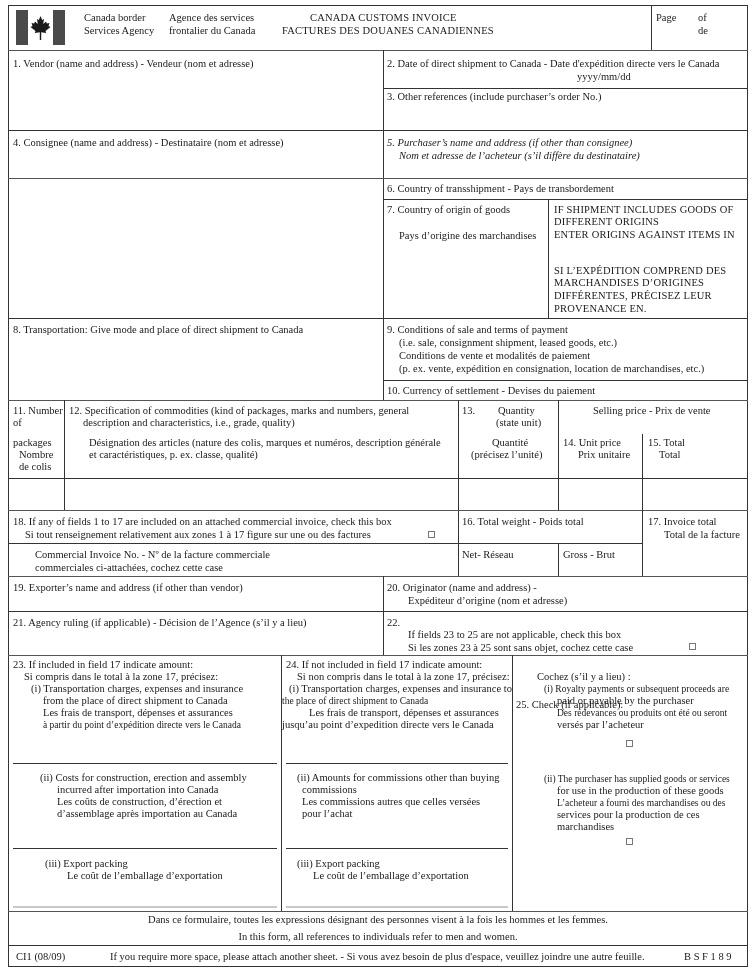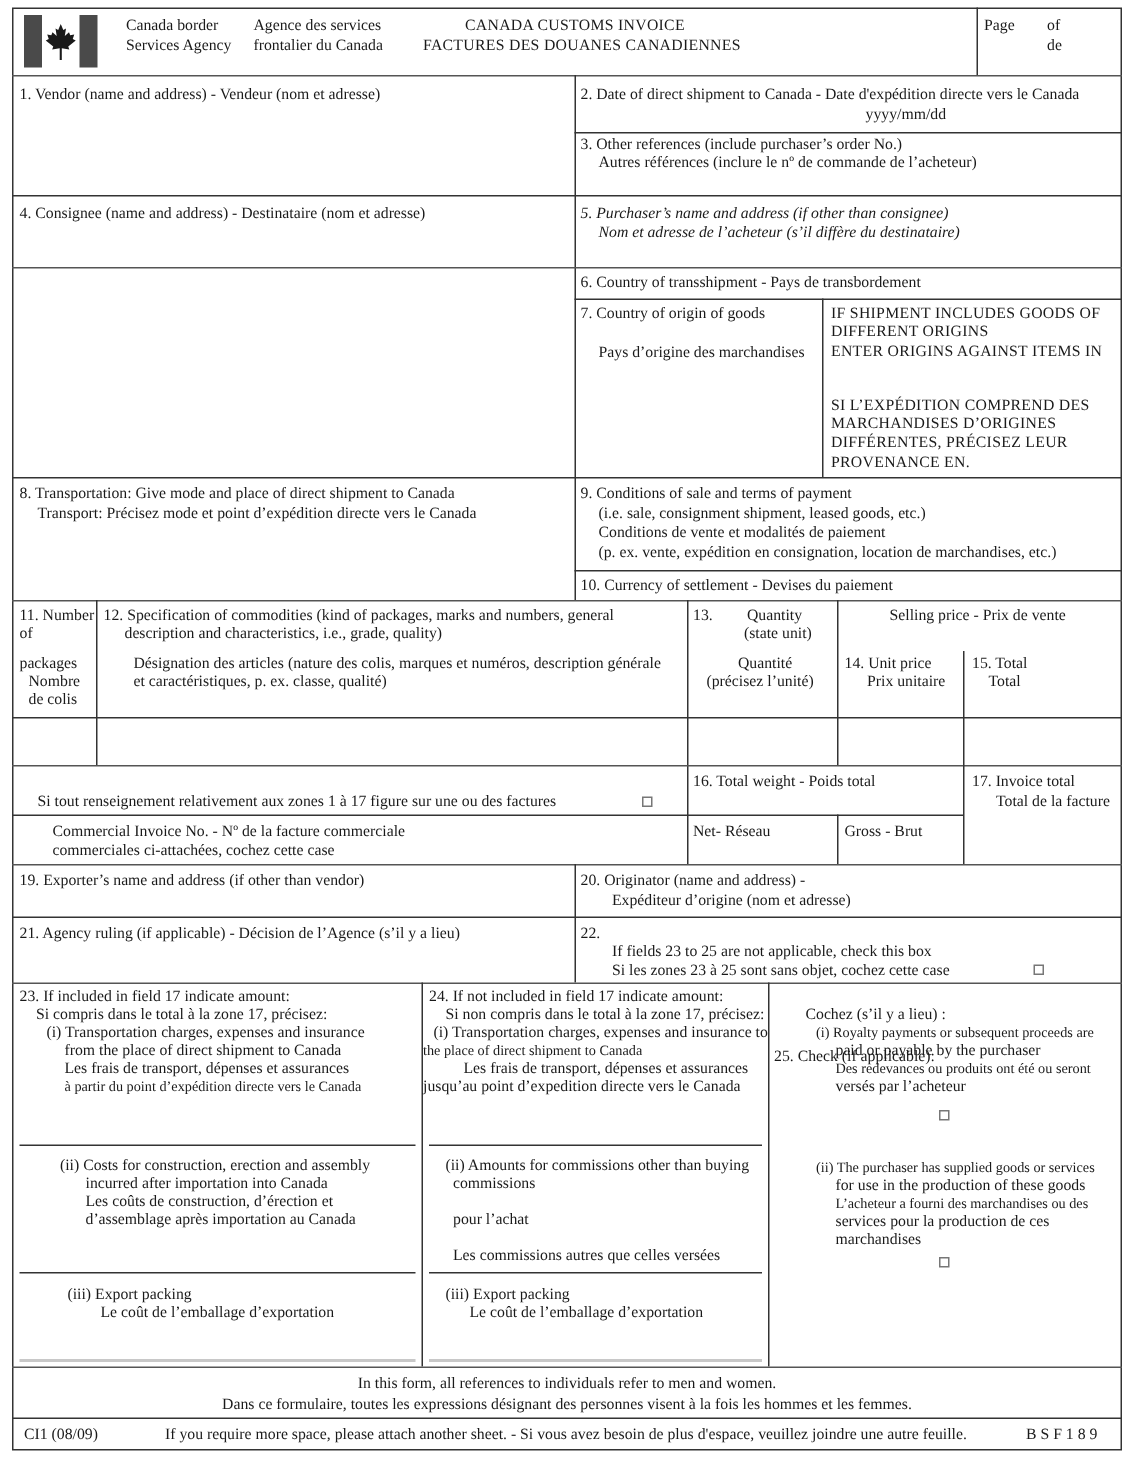--- a/index.html
+++ b/index.html
@@ -50,21 +50,20 @@
 </div>
 
 <div class="cell" style="left:384px;top:51px;width:363px;height:37px;">
   <span class="t" style="left:3px;top:7px;">2. Date of direct shipment to Canada - Date d'expédition directe vers le Canada</span>
   <span class="t" style="left:193px;top:20px;">yyyy/mm/dd</span>
 </div>
 <div class="hline" style="left:383px;top:88px;width:365px;"></div>
 
 <div class="cell" style="left:384px;top:89px;width:363px;height:41px;">
   <span class="t" style="left:3px;top:2px;">3. Other references (include purchaser’s order No.)</span>
-  <span class="t" style="left:15px;top:14px;">Autres références (inclure le nº de commande de l’acheteur)</span>
 </div>
 <div class="hline" style="left:8px;top:130px;width:740px;"></div>
 
 <div class="cell" style="left:9px;top:131px;width:373px;height:47px;">
   <span class="t" style="left:4px;top:6px;">4. Consignee (name and address) - Destinataire (nom et adresse)</span>
 </div>
 
 <div class="cell" style="left:384px;top:131px;width:363px;height:47px;font-style:italic;">
   <span class="t" style="left:3px;top:6px;">5. Purchaser’s name and address (if other than consignee)</span>
   <span class="t" style="left:15px;top:19px;">Nom et adresse de l’acheteur (s’il diffère du destinataire)</span>
@@ -89,21 +88,20 @@
   <span class="t" style="left:5px;top:29px;">ENTER ORIGINS AGAINST ITEMS IN</span>
   <span class="t" style="left:5px;top:65px;">SI L’EXPÉDITION COMPREND DES</span>
   <span class="t" style="left:5px;top:77px;">MARCHANDISES D’ORIGINES</span>
   <span class="t" style="left:5px;top:90px;">DIFFÉRENTES, PRÉCISEZ LEUR</span>
   <span class="t" style="left:5px;top:103px;">PROVENANCE EN.</span>
 </div>
 <div class="hline" style="left:8px;top:318px;width:740px;"></div>
 
 <div class="cell" style="left:9px;top:319px;width:373px;height:81px;">
   <span class="t" style="left:4px;top:5px;">8. Transportation: Give mode and place of direct shipment to Canada</span>
-  <span class="t" style="left:16px;top:18px;">Transport: Précisez mode et point d’expédition directe vers le Canada</span>
 </div>
 
 <div class="cell" style="left:384px;top:319px;width:363px;height:61px;">
   <span class="t" style="left:3px;top:5px;">9. Conditions of sale and terms of payment</span>
   <span class="t" style="left:15px;top:18px;">(i.e. sale, consignment shipment, leased goods, etc.)</span>
   <span class="t" style="left:15px;top:31px;">Conditions de vente et modalités de paiement</span>
   <span class="t" style="left:15px;top:44px;">(p. ex. vente, expédition en consignation, location de marchandises, etc.)</span>
 </div>
 <div class="hline" style="left:383px;top:380px;width:365px;"></div>
 
@@ -155,20 +153,21 @@
 
 <div class="cell" style="left:9px;top:479px;width:55px;height:31px;"></div>
 <div class="cell" style="left:65px;top:479px;width:393px;height:31px;"></div>
 <div class="cell" style="left:459px;top:479px;width:99px;height:31px;"></div>
 <div class="cell" style="left:559px;top:479px;width:83px;height:31px;"></div>
 <div class="cell" style="left:643px;top:479px;width:104px;height:31px;"></div>
 
 <div class="hrow" style="left:8px;top:510px;width:740px;"></div>
 
 <div class="cell" style="left:9px;top:511px;width:449px;height:32px;">
+  <span class="t" style="left:4px;top:5px;">18. If any of fields 1 to 17 are included on an attached commercial invoice, check this box</span>
   <span class="t" style="left:16px;top:18px;">Si tout renseignement relativement aux zones 1 à 17 figure sur une ou des factures</span>
 </div>
 <div class="chk" style="left:428px;top:531px;"></div>
 <div class="hline" style="left:8px;top:543px;width:634px;"></div>
 <div class="cell" style="left:9px;top:544px;width:449px;height:32px;">
   <span class="t" style="left:26px;top:5px;">Commercial Invoice No. - Nº de la facture commerciale</span>
   <span class="t" style="left:26px;top:18px;">commerciales ci-attachées, cochez cette case</span>
 </div>
 
 <div class="cell" style="left:459px;top:511px;width:183px;height:32px;">
@@ -241,21 +240,21 @@
   <span class="t" style="left:15px;top:15px;">Si non compris dans le total à la zone 17, précisez:</span>
   <span class="t" style="left:7px;top:27px;">(i) Transportation charges, expenses and insurance to</span>
   <span class="t small" style="left:0px;top:39px;">the place of direct shipment to Canada</span>
   <span class="t" style="left:27px;top:51px;">Les frais de transport, dépenses et assurances</span>
   <span class="t" style="left:0px;top:63px;">jusqu’au point d’expedition directe vers le Canada</span>
 </div>
 <div class="hline" style="left:286px;top:763px;width:222px;"></div>
 <div class="cell" style="left:282px;top:764px;width:230px;height:84px;">
   <span class="t" style="left:15px;top:8px;">(ii) Amounts for commissions other than buying</span>
   <span class="t" style="left:20px;top:20px;">commissions</span>
-  <span class="t" style="left:20px;top:32px;margin-top:36px;">Les commissions autres que celles versées</span>
+  <span class="t" style="left:20px;top:32px;">Les commissions autres que celles versées</span>
   <span class="t" style="left:20px;top:44px;">pour l’achat</span>
 </div>
 <div class="hline" style="left:286px;top:848px;width:222px;"></div>
 <div class="cell" style="left:282px;top:849px;width:230px;height:60px;">
   <span class="t" style="left:15px;top:9px;">(iii) Export packing</span>
   <span class="t" style="left:31px;top:21px;">Le coût de l’emballage d’exportation</span>
 </div>
 <div class="hline light" style="left:286px;top:906px;width:222px;"></div>
 
 <div class="cell" style="left:513px;top:656px;width:234px;height:255px;">
@@ -270,19 +269,19 @@
   <span class="t small" style="left:44px;top:141px;">L’acheteur a fourni des marchandises ou des</span>
   <span class="t" style="left:44px;top:153px;">services pour la production de ces</span>
   <span class="t" style="left:44px;top:165px;">marchandises</span>
 </div>
 <div class="chk" style="left:626px;top:740px;"></div>
 <div class="chk" style="left:626px;top:838px;"></div>
 
 <div class="hrow" style="left:8px;top:911px;width:740px;"></div>
 
 <div class="cell c" style="left:9px;top:913px;width:738px;height:31px;">
+  <div style="margin-top:1px;">Dans ce formulaire, toutes les expressions désignant des personnes visent à la fois les hommes et les femmes.</div>
   <div style="margin-top:4px;">In this form, all references to individuals refer to men and women.</div>
-  <div style="margin-top:1px;">Dans ce formulaire, toutes les expressions désignant des personnes visent à la fois les hommes et les femmes.</div>
 </div>
 <div class="hline" style="left:8px;top:945px;width:740px;"></div>
 <span class="t" style="left:16px;top:951px;">CI1 (08/09)</span>
 <span class="t" style="left:110px;top:951px;">If you require more space, please attach another sheet. - Si vous avez besoin de plus d'espace, veuillez joindre une autre feuille.</span>
 <span class="t" style="left:684px;top:951px;">B S F 1 8 9</span>
 
 </body></html>

